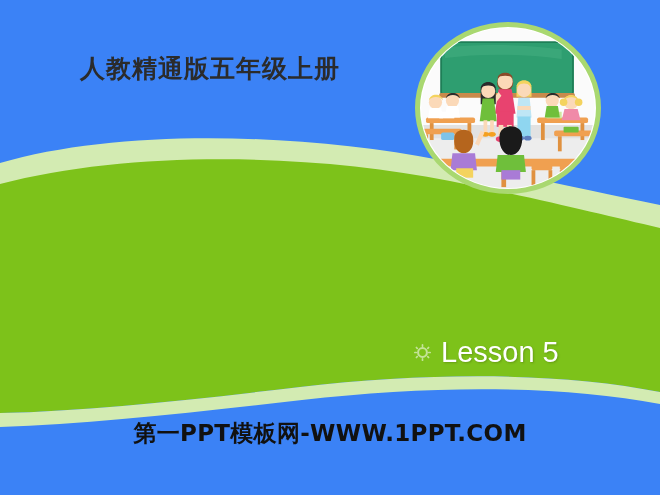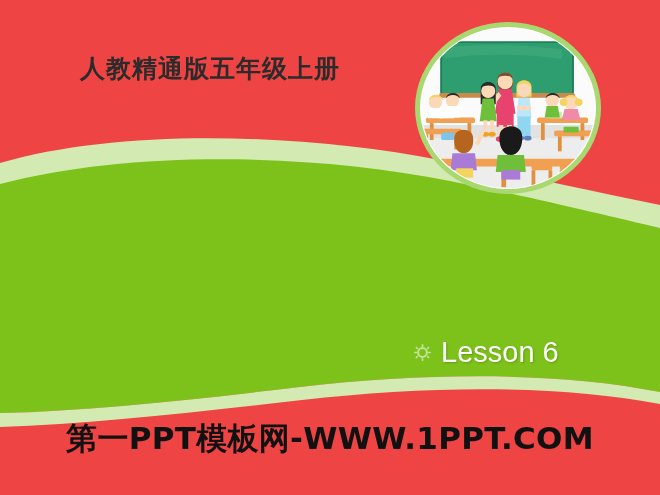--- a/index.html
+++ b/index.html
@@ -5,21 +5,21 @@
   html, body {
     margin: 0;
     padding: 0;
     background: #ffffff;
   }
   #slide {
     position: relative;
     width: 660px;
     height: 495px;
     overflow: hidden;
-    background: #ef4444;
+    background: #3b82f6;
     font-family: "Liberation Sans", sans-serif;
   }
 
   
   .wave-layer {
     position: absolute;
     left: 0;
     top: 0;
     width: 660px;
     height: 495px;
@@ -101,21 +101,21 @@
   }
 
   
   .footer-mark {
     position: absolute;
     left: 0;
     right: 0;
     top: 418px;
     text-align: center;
     font-family: "DejaVu Sans", "Liberation Sans", sans-serif;
-    font-size: 31px;
+    font-size: 23px;
     font-weight: bold;
     color: #111111;
     letter-spacing: 0.3px;
     white-space: nowrap;
   }
 </style>
 </head>
 <body>
 
 <div id="slide">
@@ -275,18 +275,18 @@
         <rect x="9" y="0" width="2" height="3.6" rx="1"></rect>
         <rect x="9" y="16.4" width="2" height="3.6" rx="1"></rect>
         <rect x="0" y="9" width="3.6" height="2" rx="1"></rect>
         <rect x="16.4" y="9" width="3.6" height="2" rx="1"></rect>
         <rect x="2.3" y="2.9" width="2" height="3.4" rx="1" transform="rotate(-45 3.3 4.6)"></rect>
         <rect x="15.7" y="13.7" width="2" height="3.4" rx="1" transform="rotate(-45 16.7 15.4)"></rect>
         <rect x="15.7" y="2.9" width="2" height="3.4" rx="1" transform="rotate(45 16.7 4.6)"></rect>
         <rect x="2.3" y="13.7" width="2" height="3.4" rx="1" transform="rotate(45 3.3 15.4)"></rect>
       </g>
     </svg>
-    <span class="lesson-label">Lesson 6</span>
+    <span class="lesson-label">Lesson 5</span>
   </div>
 
   <div class="footer-mark">第一PPT模板网-WWW.1PPT.COM</div>
 
 </div>
 
 </body></html>

